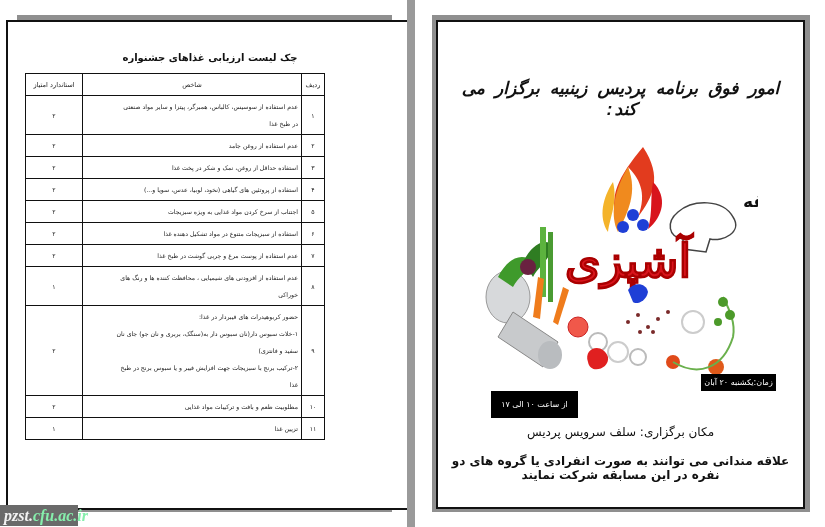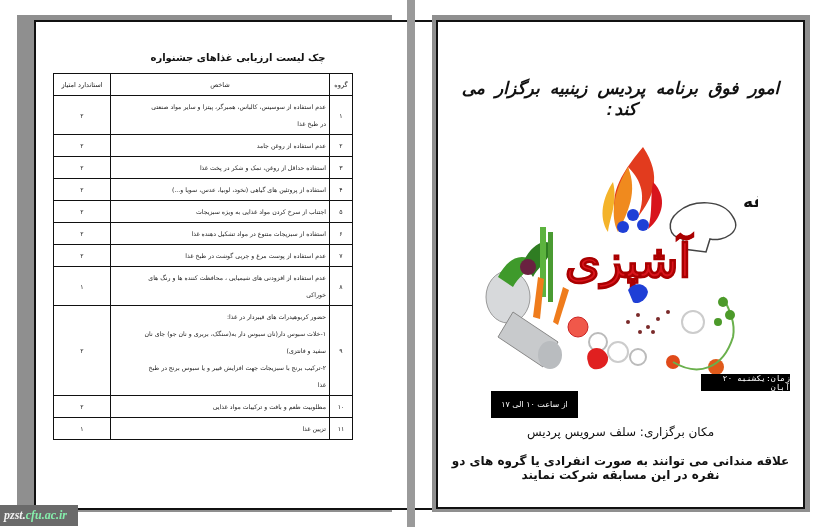--- a/index.html
+++ b/index.html
@@ -8,79 +8,79 @@
     font-family:"DejaVu Sans", sans-serif;
   }
   .page-shadow { position:absolute; background:#8f8f8f; }
   .page {
     position:absolute; background:#ffffff; border:2px solid #111; box-sizing:border-box;
   }
   .divider { position:absolute; background:#9a9a9a; }
 
   
   #left-shadow { left:17px; top:15px; width:375px; height:497px; }
-  #left-page { left:34px; top:20px; width:408px; height:490px; }
+  #left-page { left:6px; top:20px; width:408px; height:490px; }
   .doc-title {
     position:absolute; top:30px; left:0; right:0; text-align:center;
     font-size:10px; font-weight:bold; direction:rtl; color:#111;
   }
   table.checklist {
     position:absolute; left:17px; top:51px; width:300px;
     border-collapse:collapse; direction:rtl; font-size:6.2px; color:#222;
   }
   table.checklist th, table.checklist td { border:1px solid #111; padding:2px 3px; vertical-align:middle; }
   table.checklist th { font-weight:normal; height:17px; text-align:center; font-size:6.6px; }
   td.c-num { width:16px; text-align:center; }
   td.c-crit { text-align:right; line-height:17px; }
   td.c-score { width:50px; text-align:center; }
   .crit-line { display:block; }
 
   
   .watermark {
     position:absolute; left:0; top:505px; width:78px; height:21px; background:#6a6a6a;
     display:flex; align-items:center; padding-left:4px; box-sizing:border-box;
-    font-family:"Liberation Serif", serif; font-style:italic; font-weight:bold; font-size:12px;
+    font-family:"Liberation Serif", serif; font-style:italic; font-weight:bold; font-size:16px;
   }
   .wm-a { color:#f2f2f2; }
   .wm-b { color:#86efac; }
 
   
   #divider { left:407px; top:0; width:8px; height:527px; }
   #right-shadow { left:432px; top:15px; width:378px; height:497px; }
   #right-page { left:436px; top:20px; width:369px; height:489px; }
   .headline {
     position:absolute; top:56px; left:20px; right:20px; text-align:center;
     font-family:Liberation Mono, monospace; font-style:italic; font-weight:bold; font-size:17px;
     direction:rtl; color:#111; letter-spacing:0.5px;
   }
   .logo-area { position:absolute; left:40px; top:115px; width:280px; height:240px; }
   .time-badge {
     position:absolute; background:#000; color:#fff; font-size:8px; direction:rtl;
     display:flex; align-items:center; justify-content:center;
   }
-  #badge-date { left:263px; top:352px; width:89px; height:17px;font-family:Liberation Mono, monospace; }
+  #badge-date { left:263px; top:352px; width:75px; height:17px; }
   #badge-hours { left:53px; top:369px; width:87px; height:27px; }
   .info-line {
     position:absolute; left:10px; right:10px; text-align:center; direction:rtl;
     font-size:12px; color:#111; font-weight:bold;
   }
   #info-1 { top:403px; font-weight:normal; }
   #info-2 { top:420px;margin-top:12px; }
   #info-3 { top:439px; }
 </style>
 </head>
 <body>
 
 <div class="page-shadow" id="left-shadow"></div>
 <div class="page" id="left-page">
   <div class="doc-title">چک لیست ارزیابی غذاهای جشنواره</div>
   <table class="checklist" id="checklist">
     <thead>
       <tr>
-        <th>گروه</th>
+        <th>ردیف</th>
         <th>شاخص</th>
         <th>استاندارد امتیاز</th>
       </tr>
     </thead>
     <tbody id="checklist-body">
         <tr>
           <td class="c-num">۱</td>
           <td class="c-crit">
             <span class="crit-line">عدم استفاده از سوسیس، کالباس، همبرگر، پیتزا و سایر مواد صنعتی</span>
             <span class="crit-line">در طبخ غذا</span>

